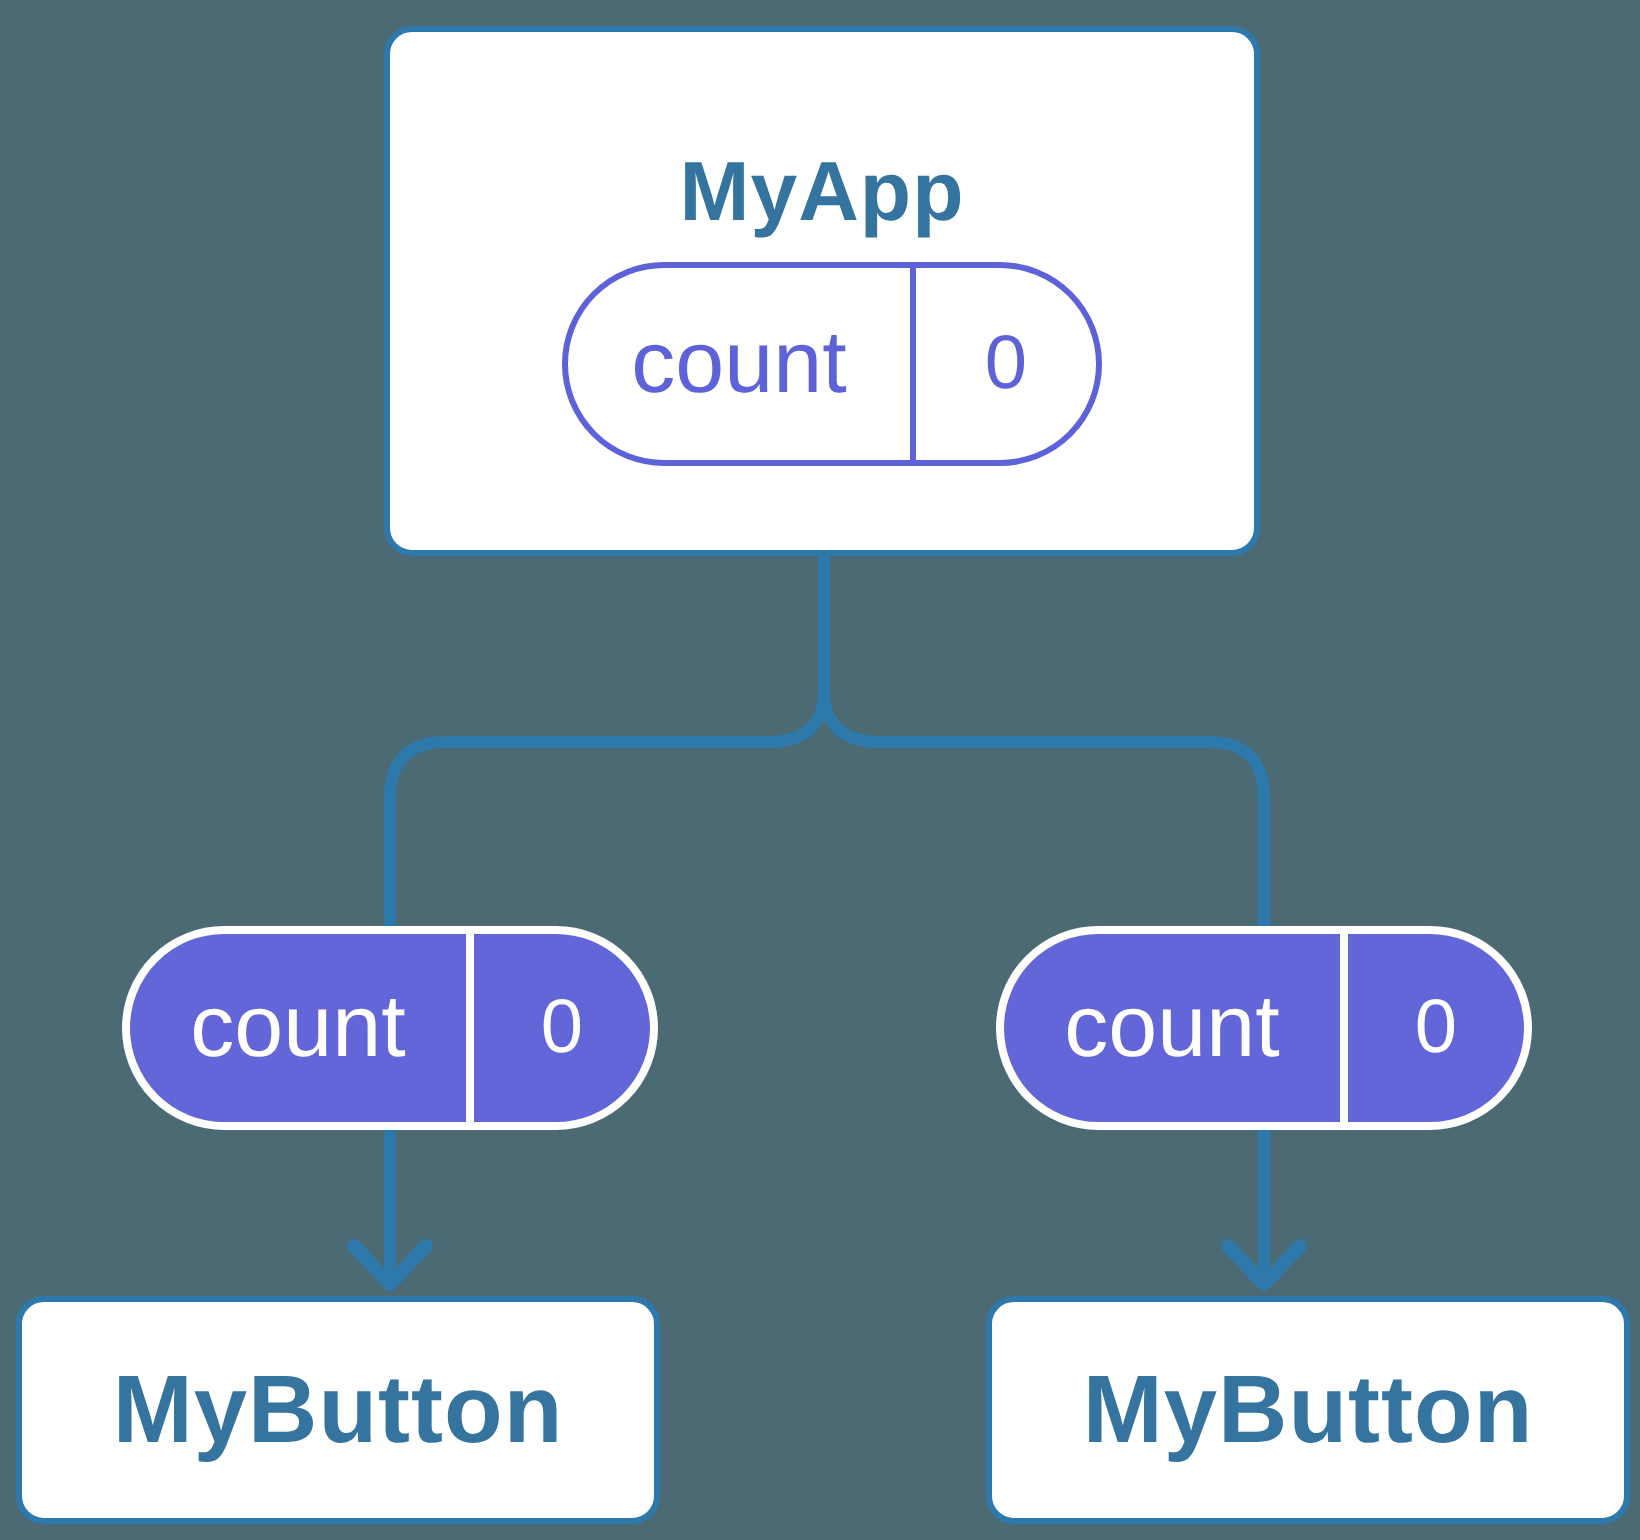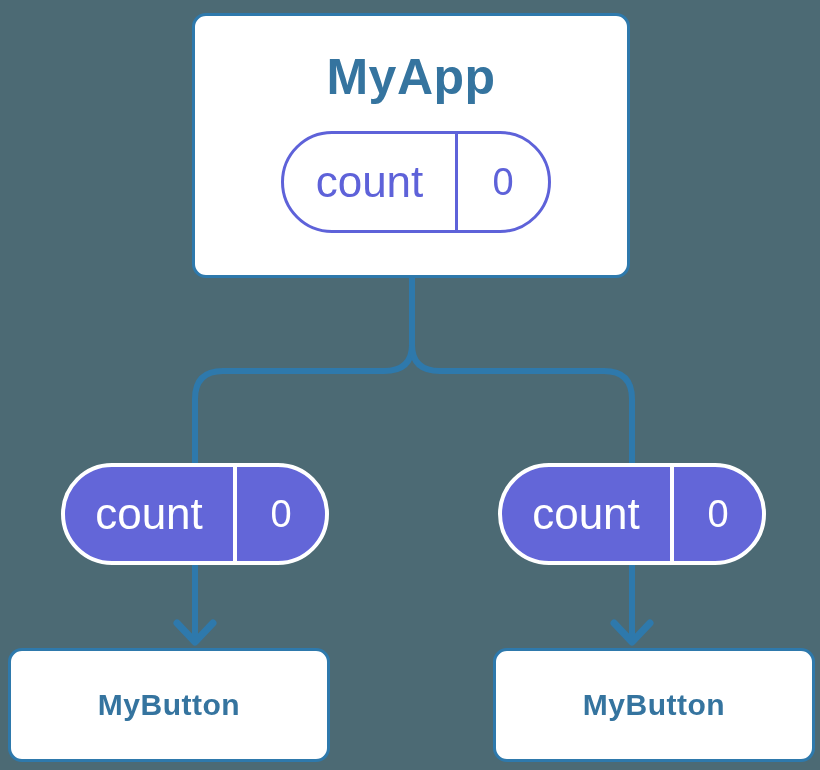--- a/index.html
+++ b/index.html
@@ -38,21 +38,21 @@
   }
   .root-card { left: 192px; top: 13px; width: 438px; height: 265px; }
   .component-title {
     position: absolute;
     left: 0; width: 100%;
     text-align: center;
     color: var(--heading);
     font-weight: 600;
     letter-spacing: 0.5px;
   }
-  .root-card .component-title { top: 32px; font-size: 50px; }
+  .root-card .component-title { top: 56px; font-size: 42px; }
   .pill {
     position: absolute;
     box-sizing: border-box;
     display: flex;
     align-items: stretch;
     border-radius: 52px;
     z-index: 3;
   }
   .pill .cell {
     display: flex;
@@ -85,21 +85,21 @@
     top: 648px;
     width: 322px; height: 114px;
     display: flex;
     align-items: center;
     justify-content: center;
   }
   .child-card-left  { left: 8px;   }
   .child-card-right { left: 493px; }
   .child-card .component-title {
     position: static;
-    font-size: 30px;
+    font-size: 48px;
   }
 </style>
 </head>
 <body>
 
 <div class="canvas">
 
   <svg class="connector-svg" viewBox="0 0 820 770" xmlns="http://www.w3.org/2000/svg">
     <g fill="none" stroke="#2e79ac" stroke-width="6">
       <path d="M412 276 L412 345 Q412 371 384 371 L223 371 Q195 371 195 399 L195 638"></path>

